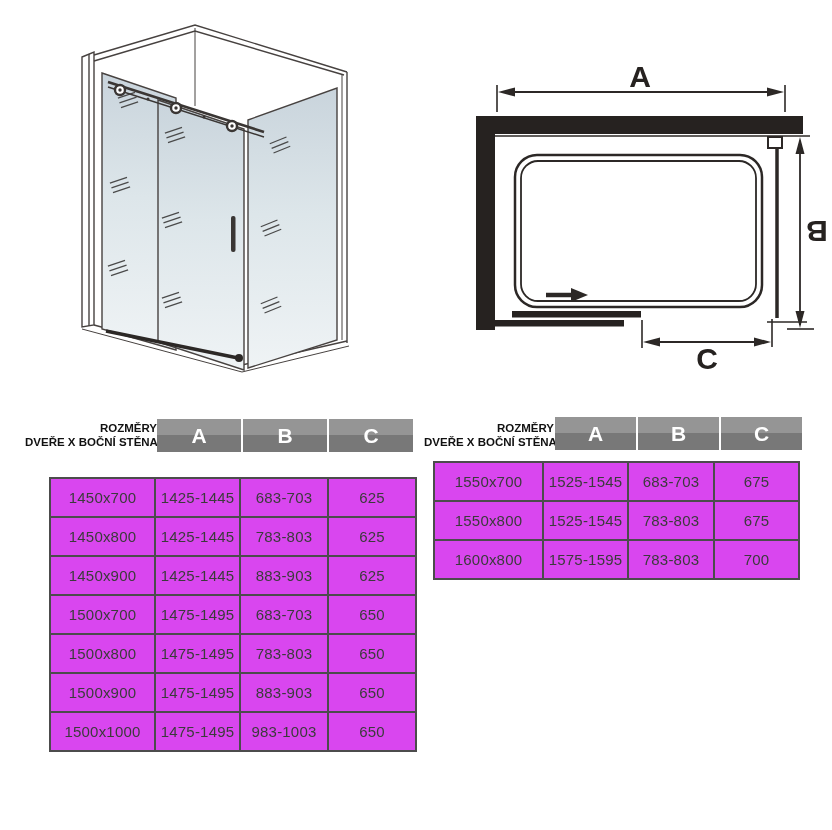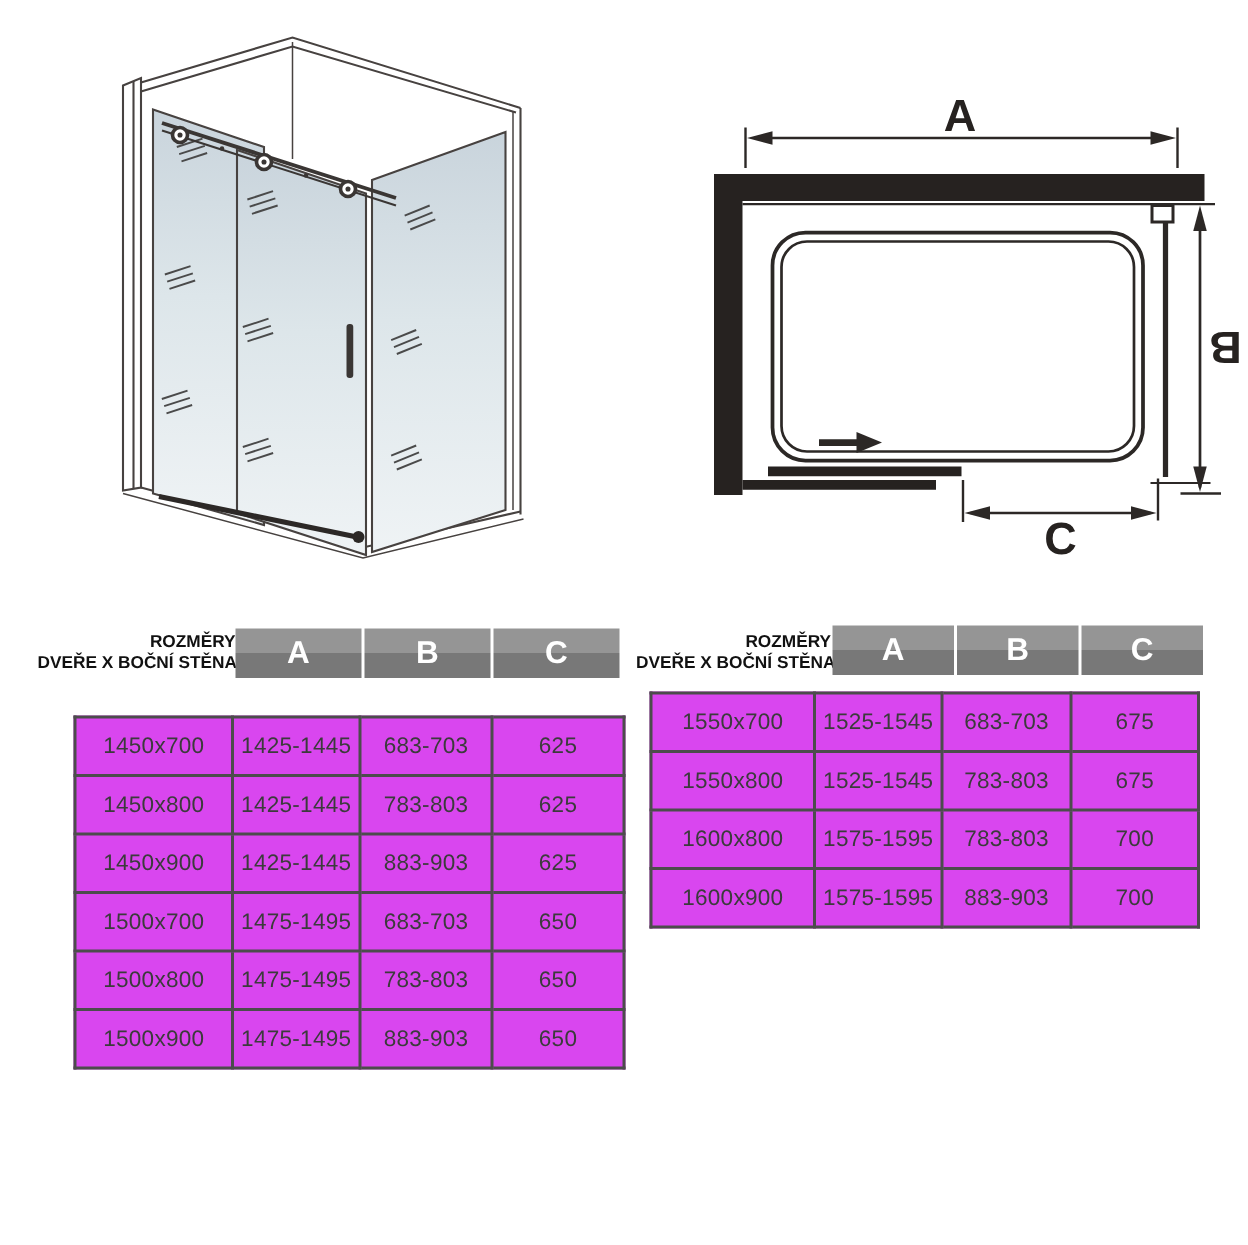--- a/index.html
+++ b/index.html
@@ -227,20 +227,26 @@
           <td>1475-1495</td>
           <td>783-803</td>
           <td>650</td>
         </tr>
         <tr>
           <td>1500x900</td>
           <td>1475-1495</td>
           <td>883-903</td>
           <td>650</td>
         </tr>
+        <tr>
+          <td>1500x1000</td>
+          <td>1475-1495</td>
+          <td>983-1003</td>
+          <td>650</td>
+        </tr>
       </tbody>
   </table>
 
   <div class="tbl-label" style="left:424px;top:421px;width:130px;">
     <div>ROZMĚRY</div>
     <div>DVEŘE X BOČNÍ STĚNA</div>
   </div>
   <div class="tbl-bar" style="left:555px;top:417px;width:247px;height:33px;">
     <div class="hcell">A</div>
     <div class="hcell">B</div>
@@ -265,22 +271,16 @@
           <td>1525-1545</td>
           <td>783-803</td>
           <td>675</td>
         </tr>
         <tr>
           <td>1600x800</td>
           <td>1575-1595</td>
           <td>783-803</td>
           <td>700</td>
         </tr>
-        <tr>
-          <td>1600x900</td>
-          <td>1575-1595</td>
-          <td>883-903</td>
-          <td>700</td>
-        </tr>
       </tbody>
   </table>
 
 </div>
 
 </body></html>

